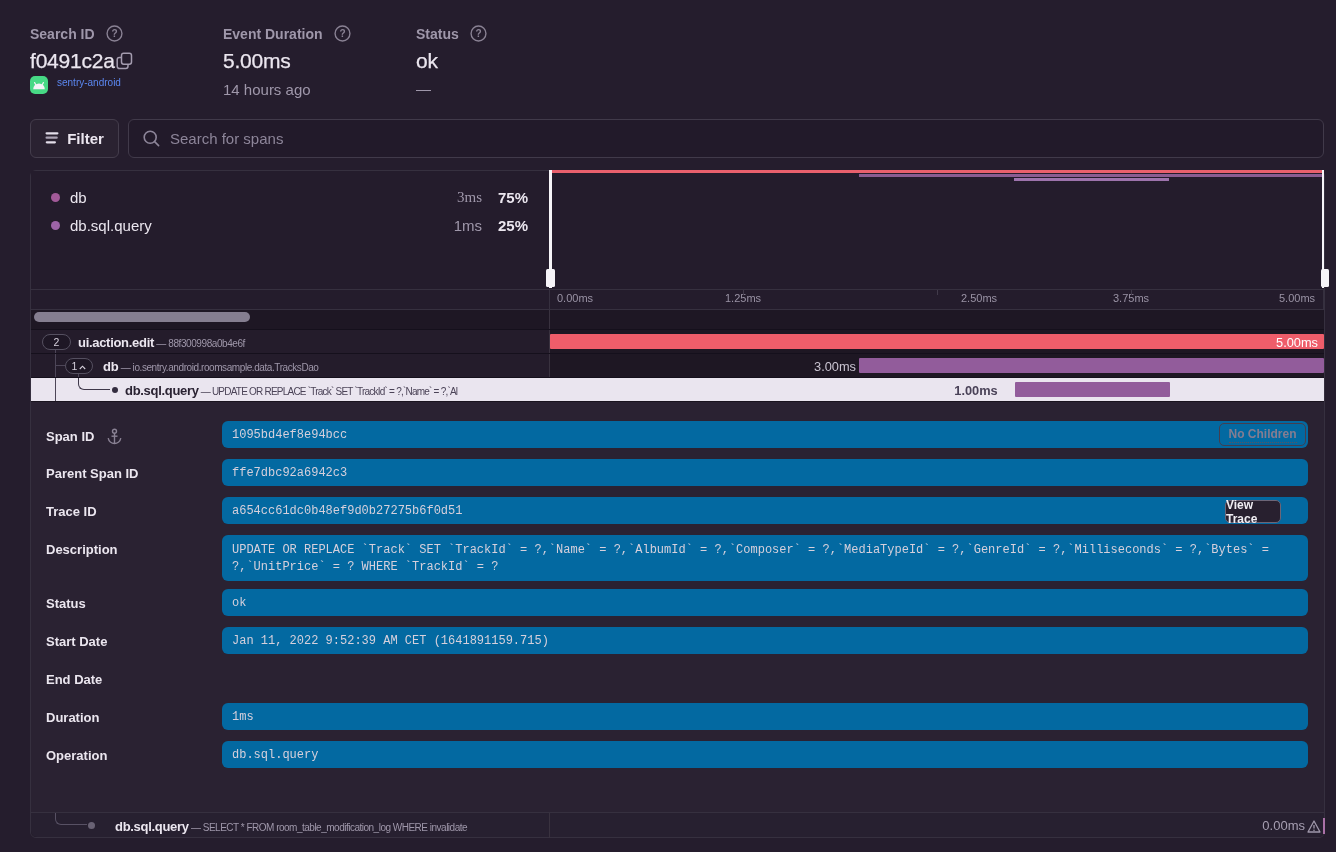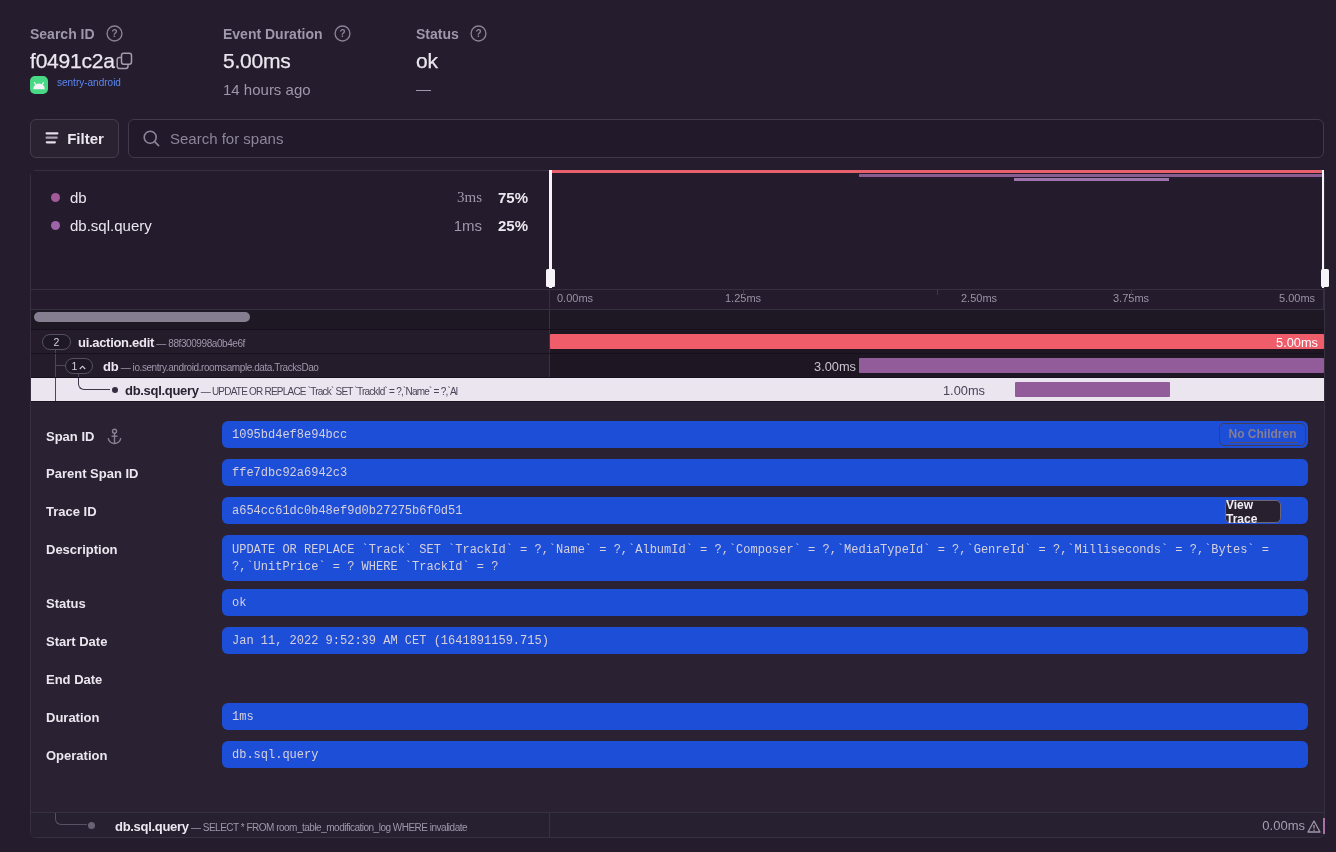--- a/index.html
+++ b/index.html
@@ -40,21 +40,21 @@
   .desctext { color:#9f97aa; font-weight:400; font-size:10px; letter-spacing:-0.42px; }
   .badge { position:absolute; border:1px solid #555060; border-radius:9px; background:#1e1725;
     color:#d6d0dc; font-size:10.5px; font-weight:400; text-align:center; line-height:15.5px; }
   .bar { position:absolute; border-radius:1px; }
   .barlabel { position:absolute; font-size:12.8px; }
 
   
   .details { left:0; top:230px; width:1293px; height:411px; background:#2a2232;
     border-top:1px solid #1a141f; }
   .dlabel { position:absolute; left:15px; color:#ebe6ef; font-size:13px; font-weight:700; }
-  .dval { position:absolute; left:191px; width:1086px; height:27px; background:#1d4ed8;
+  .dval { position:absolute; left:191px; width:1086px; height:27px; background:#0369a1;
     border-radius:6px; color:#d6d0dc; font-family:"Liberation Mono", monospace; font-size:12px;
     display:flex; align-items:center; padding-left:10px; }
   .btn { position:absolute; border-radius:5px; font-size:12px; font-weight:700;
     display:flex; align-items:center; justify-content:center; }
 
   
   .bottomrow { left:0; top:641px; width:1293px; height:25px; background:#272030;
     border-top:1px solid #36303f; border-radius:0 0 6px 6px; }
 </style>
 </head>
@@ -190,21 +190,21 @@
       <div class="barlabel" style="left:756px; width:69px; text-align:right; top:5px; color:#cac4d1;">3.00ms</div>
       <div class="bar" style="left:828px; top:4px; width:465px; height:15px; background:#925c9b;"></div>
     </div>
     <div class="abs srow" style="top:206px; background:#eae5ef;">
       <div class="abs" style="left:24px; top:0; width:1px; height:23px; background:#4d4658;"></div>
       <div class="abs" style="left:47px; top:0; width:32px; height:12px; border-left:1px solid #3e3749; border-bottom:1px solid #3e3749; border-bottom-left-radius:6px;"></div>
       <div class="abs" style="left:80.5px; top:9px; width:6px; height:6px; border-radius:50%; background:#342d3f;"></div>
       <div class="abs" style="left:94px; top:3px; white-space:nowrap; overflow:hidden; width:424px;">
         <span class="optext" style="color:#2a2232;">db.sql.query</span><span class="desctext" style="color:#4b4357; letter-spacing:-0.78px;"> — UPDATE OR REPLACE `Track` SET `TrackId` = ?,`Name` = ?,`Al</span>
       </div>
-      <div class="barlabel" style="left:912px; width:66px; text-align:left; top:5px; color:#4a4258;">1.00ms</div>
+      <div class="barlabel" style="left:912px; width:66px; text-align:center; top:5px; color:#4a4258;font-weight:bold;">1.00ms</div>
       <div class="bar" style="left:984px; top:4px; width:155px; height:15px; background:#925c9b;"></div>
     </div>
 
     <div class="abs details">
       <div class="dlabel" style="top:26px;">Span ID
         <svg width="17" height="17" viewBox="0 0 17 17" style="vertical-align:-4px; margin-left:8px;">
           <circle cx="8.5" cy="3.2" r="2" fill="none" stroke="#8a8294" stroke-width="1.4"></circle>
           <line x1="8.5" y1="5.2" x2="8.5" y2="15" stroke="#8a8294" stroke-width="1.4"></line>
           <path d="M2.2 10.2 A6.4 6.4 0 0 0 14.8 10.2" fill="none" stroke="#8a8294" stroke-width="1.4"></path>
           <line x1="5.5" y1="8.2" x2="11.5" y2="8.2" stroke="#8a8294" stroke-width="1.4"></line>

